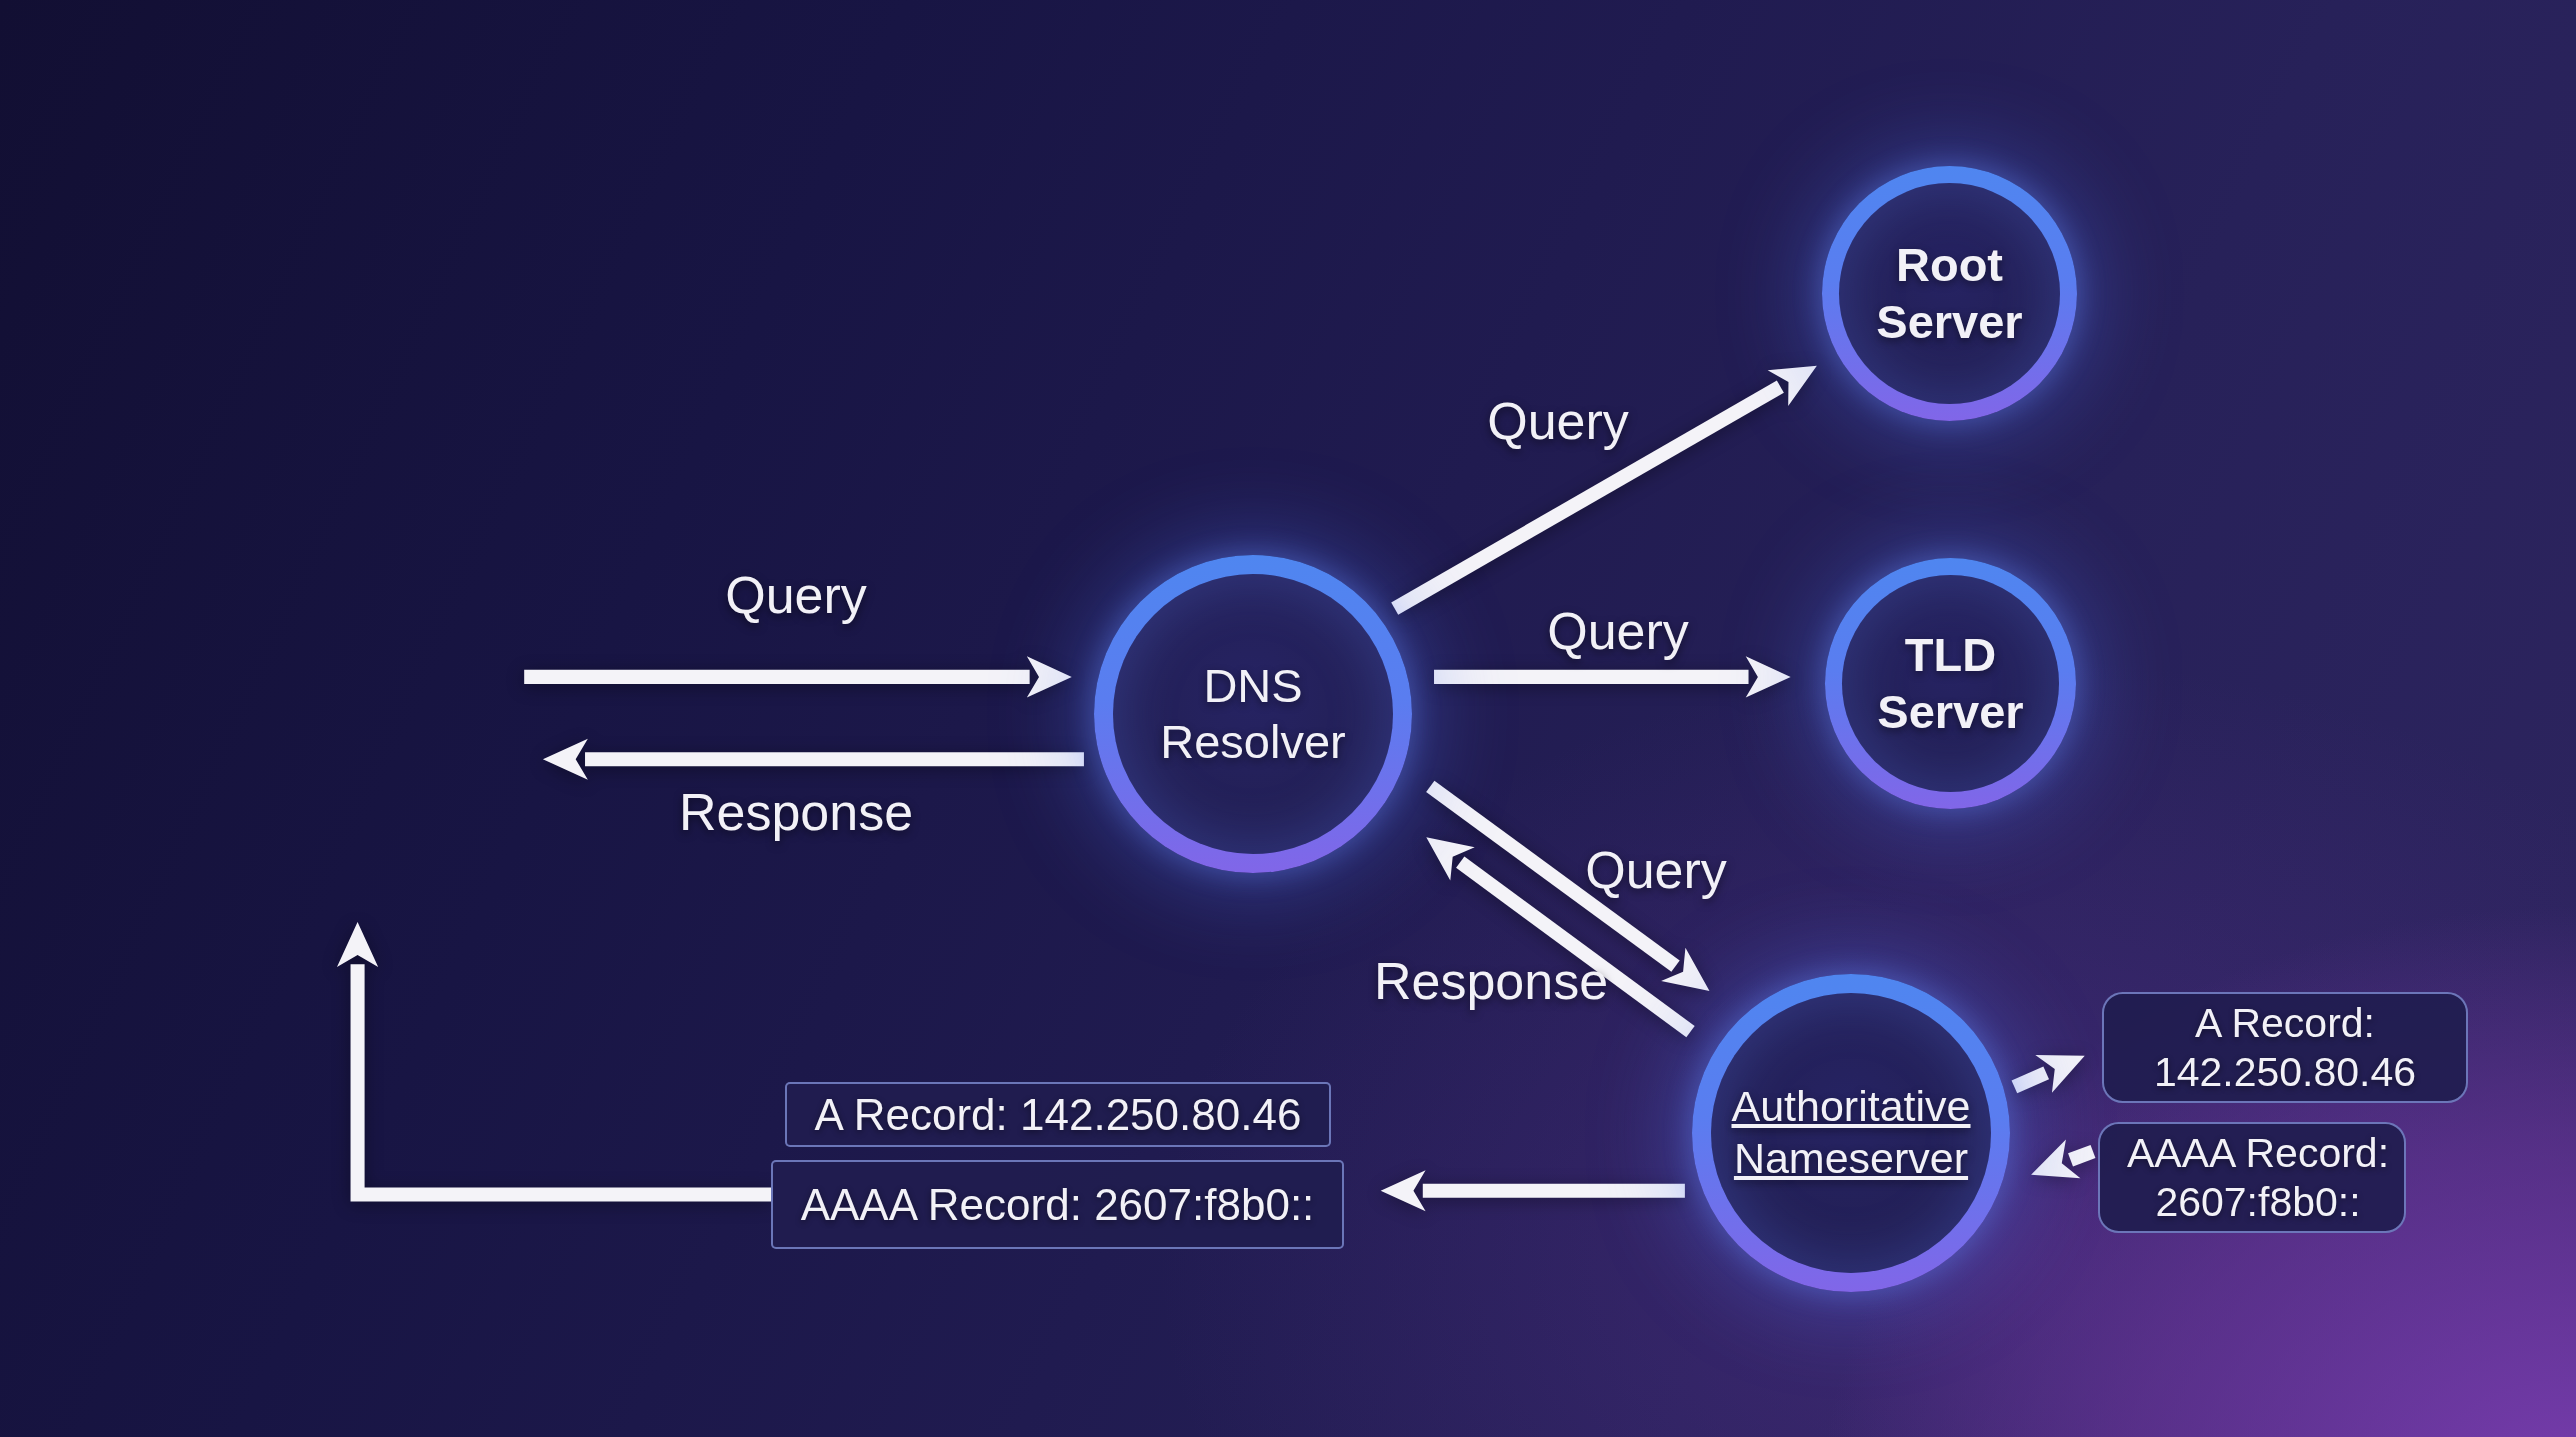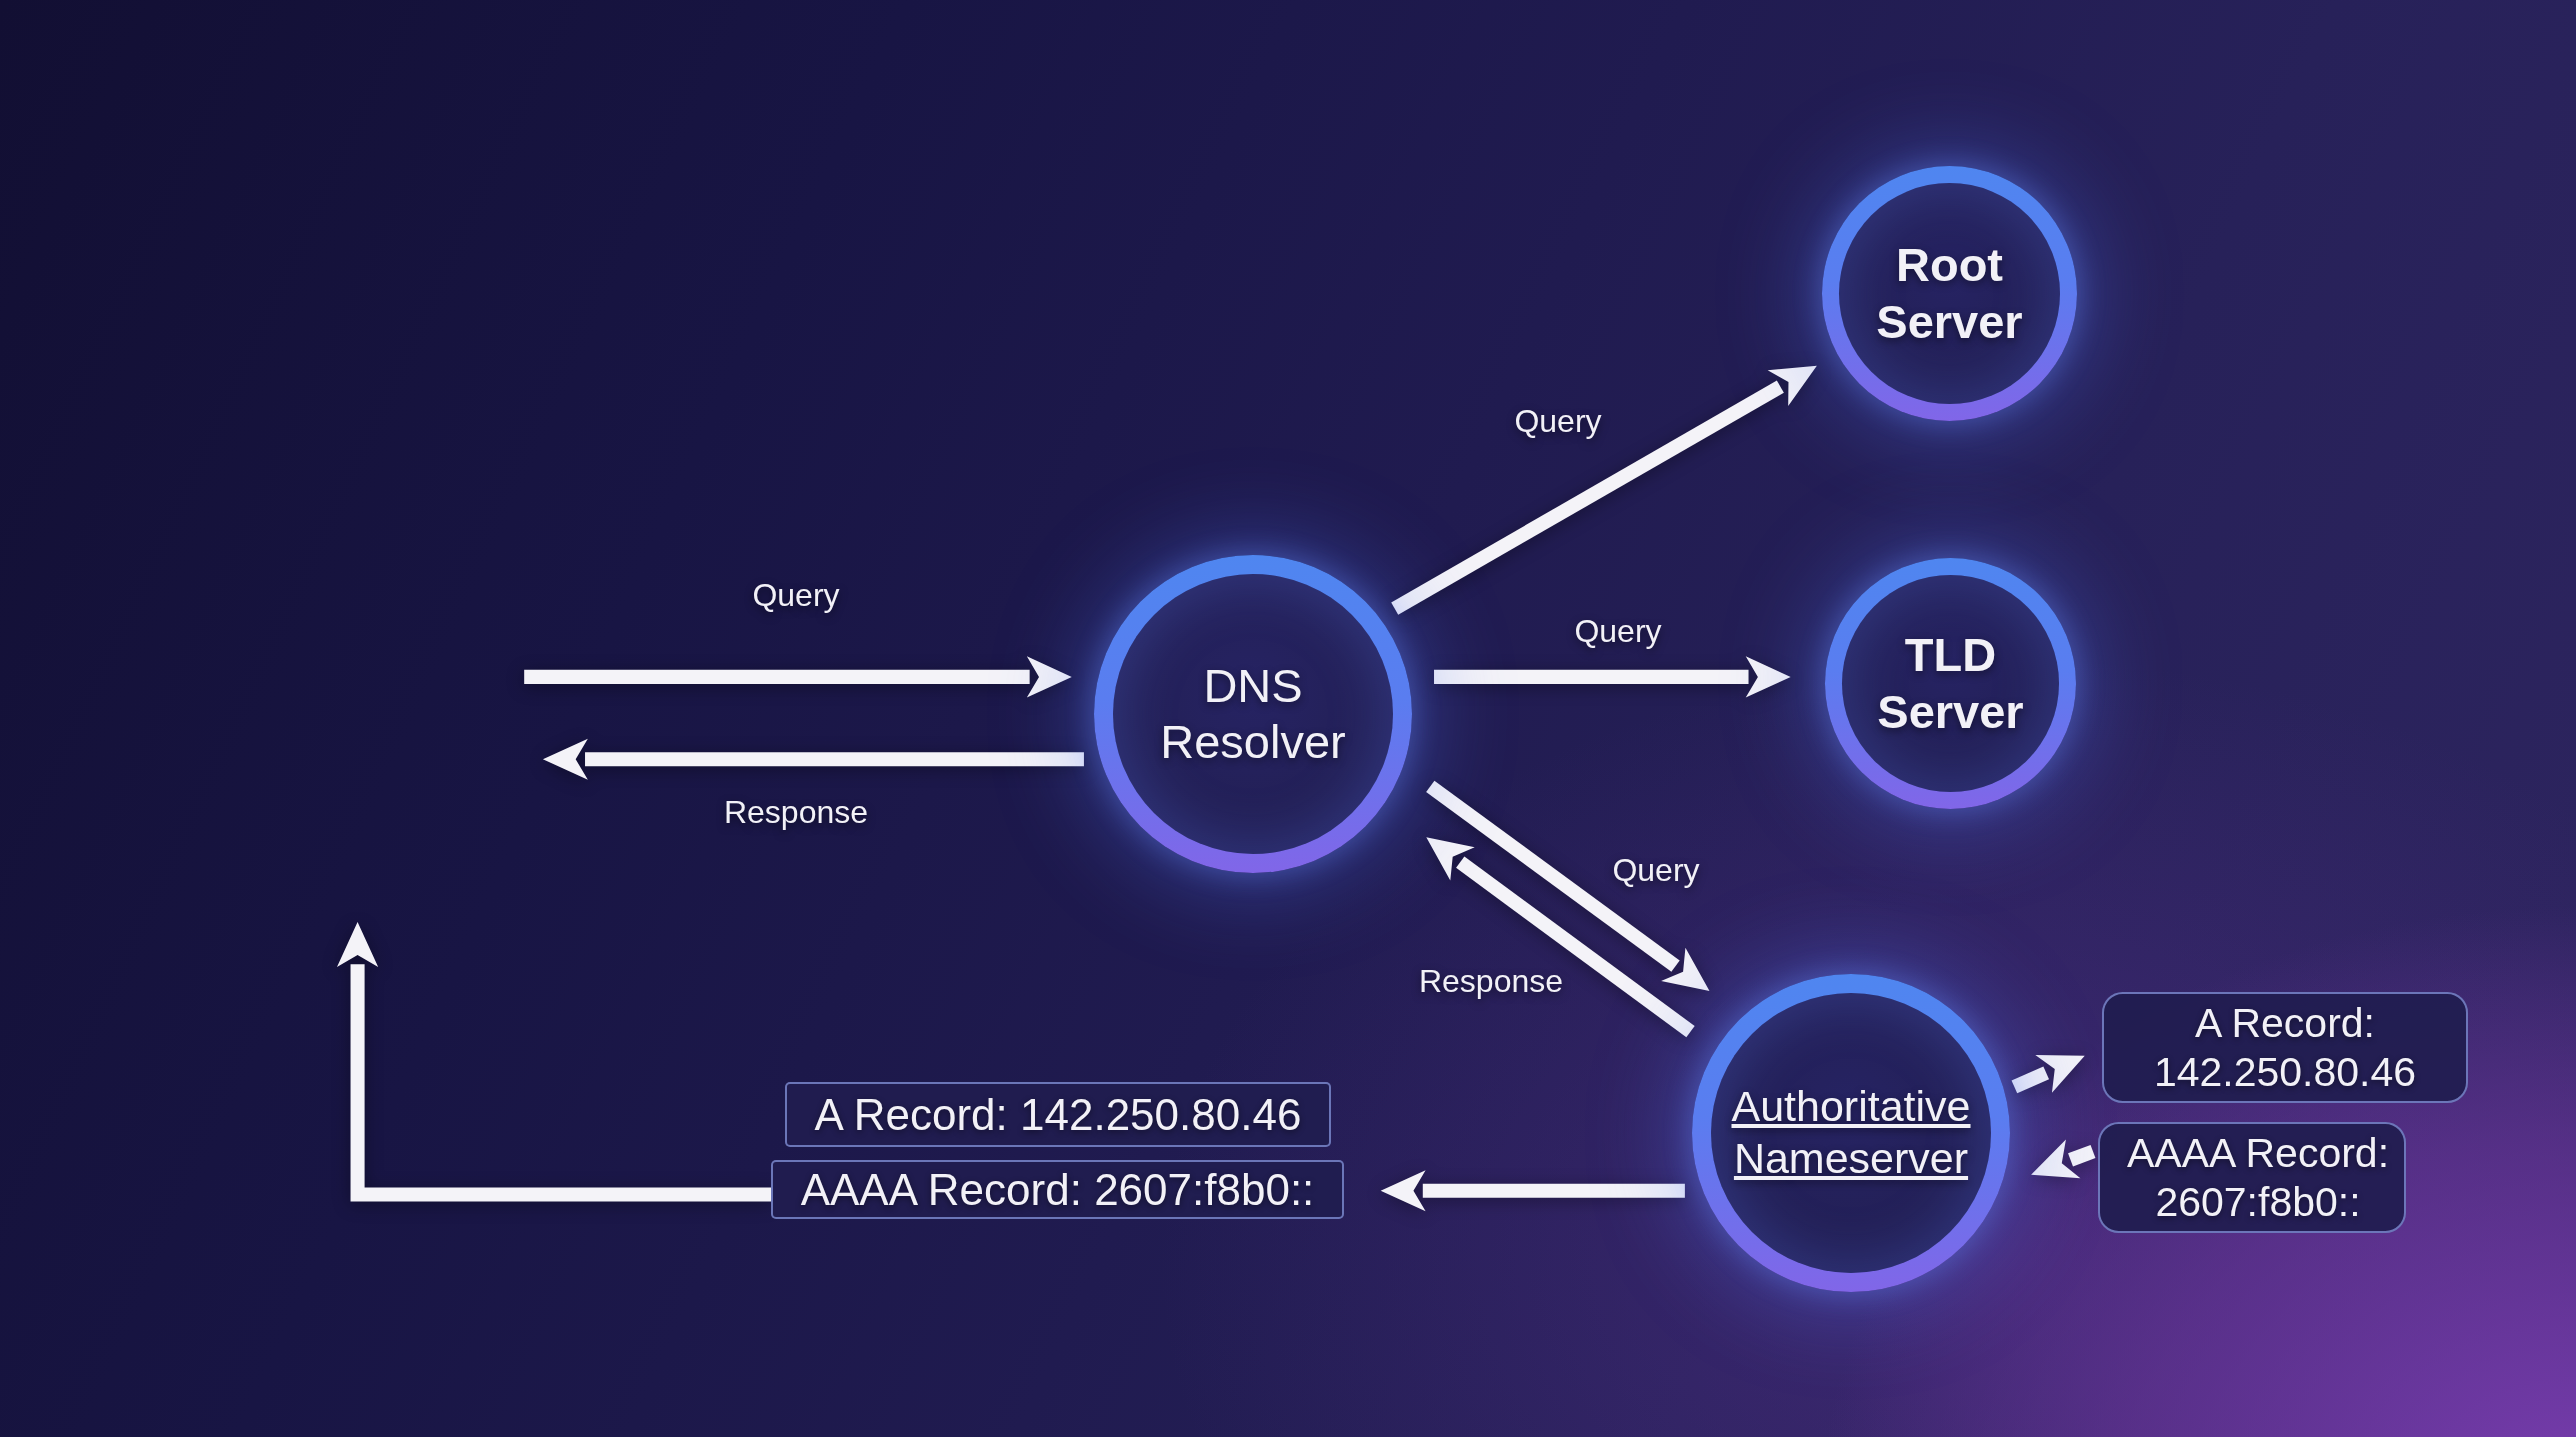--- a/index.html
+++ b/index.html
@@ -65,21 +65,21 @@
   .node-label.small { font-size: 43px; text-decoration: underline; }
   #node-browser .node-inner { gap: 13px; }
   #node-browser .node-content { transform: translateY(-9.4px); display:flex; flex-direction:column; align-items:center; gap:13px; }
   .monitor-svg { display: block; }
 
   
   .edge-label {
     position: absolute;
     transform: translate(-50%, -50%);
     color: #f2f1f7;
-    font-size: 32px;
+    font-size: 52px;
     line-height: 1.22;
     white-space: nowrap;
     text-shadow: 0 2.8px 8.4px rgba(0,0,0,0.5);
   }
 
   
   .chip {
     position: absolute;
     box-sizing: border-box;
     background: rgba(32,29,80,0.93);
@@ -165,21 +165,21 @@
   <div class="edge-label" style="left:1558px; top:422px;">Query</div>
 
   <div class="edge-label" style="left:1618px; top:632px;">Query</div>
 
   <div class="edge-label" style="left:1656px; top:871px;">Query</div>
 
   <div class="edge-label" style="left:1491px; top:982px;">Response</div>
 
   <div class="chip inline" style="left:785px; top:1082px; width:546px; height:65px;">A Record: 142.250.80.46</div>
 
-  <div class="chip inline" style="left:771px; top:1160px; width:573px; height:59px;">AAAA Record: 2607:f8b0::</div>
+  <div class="chip inline" style="left:771px; top:1160px; width:573px; height:89px;">AAAA Record: 2607:f8b0::</div>
 
   <div class="chip stacked" style="left:2102px; top:992px; width:366px; height:111px;">
     <div>A Record:</div>
     <div>142.250.80.46</div>
   </div>
 
   <div class="chip stacked" style="left:2098px; top:1122px; width:308px; height:111px;padding-left:12px;">
     <div>AAAA Record:</div>
     <div>2607:f8b0::</div>
   </div>

